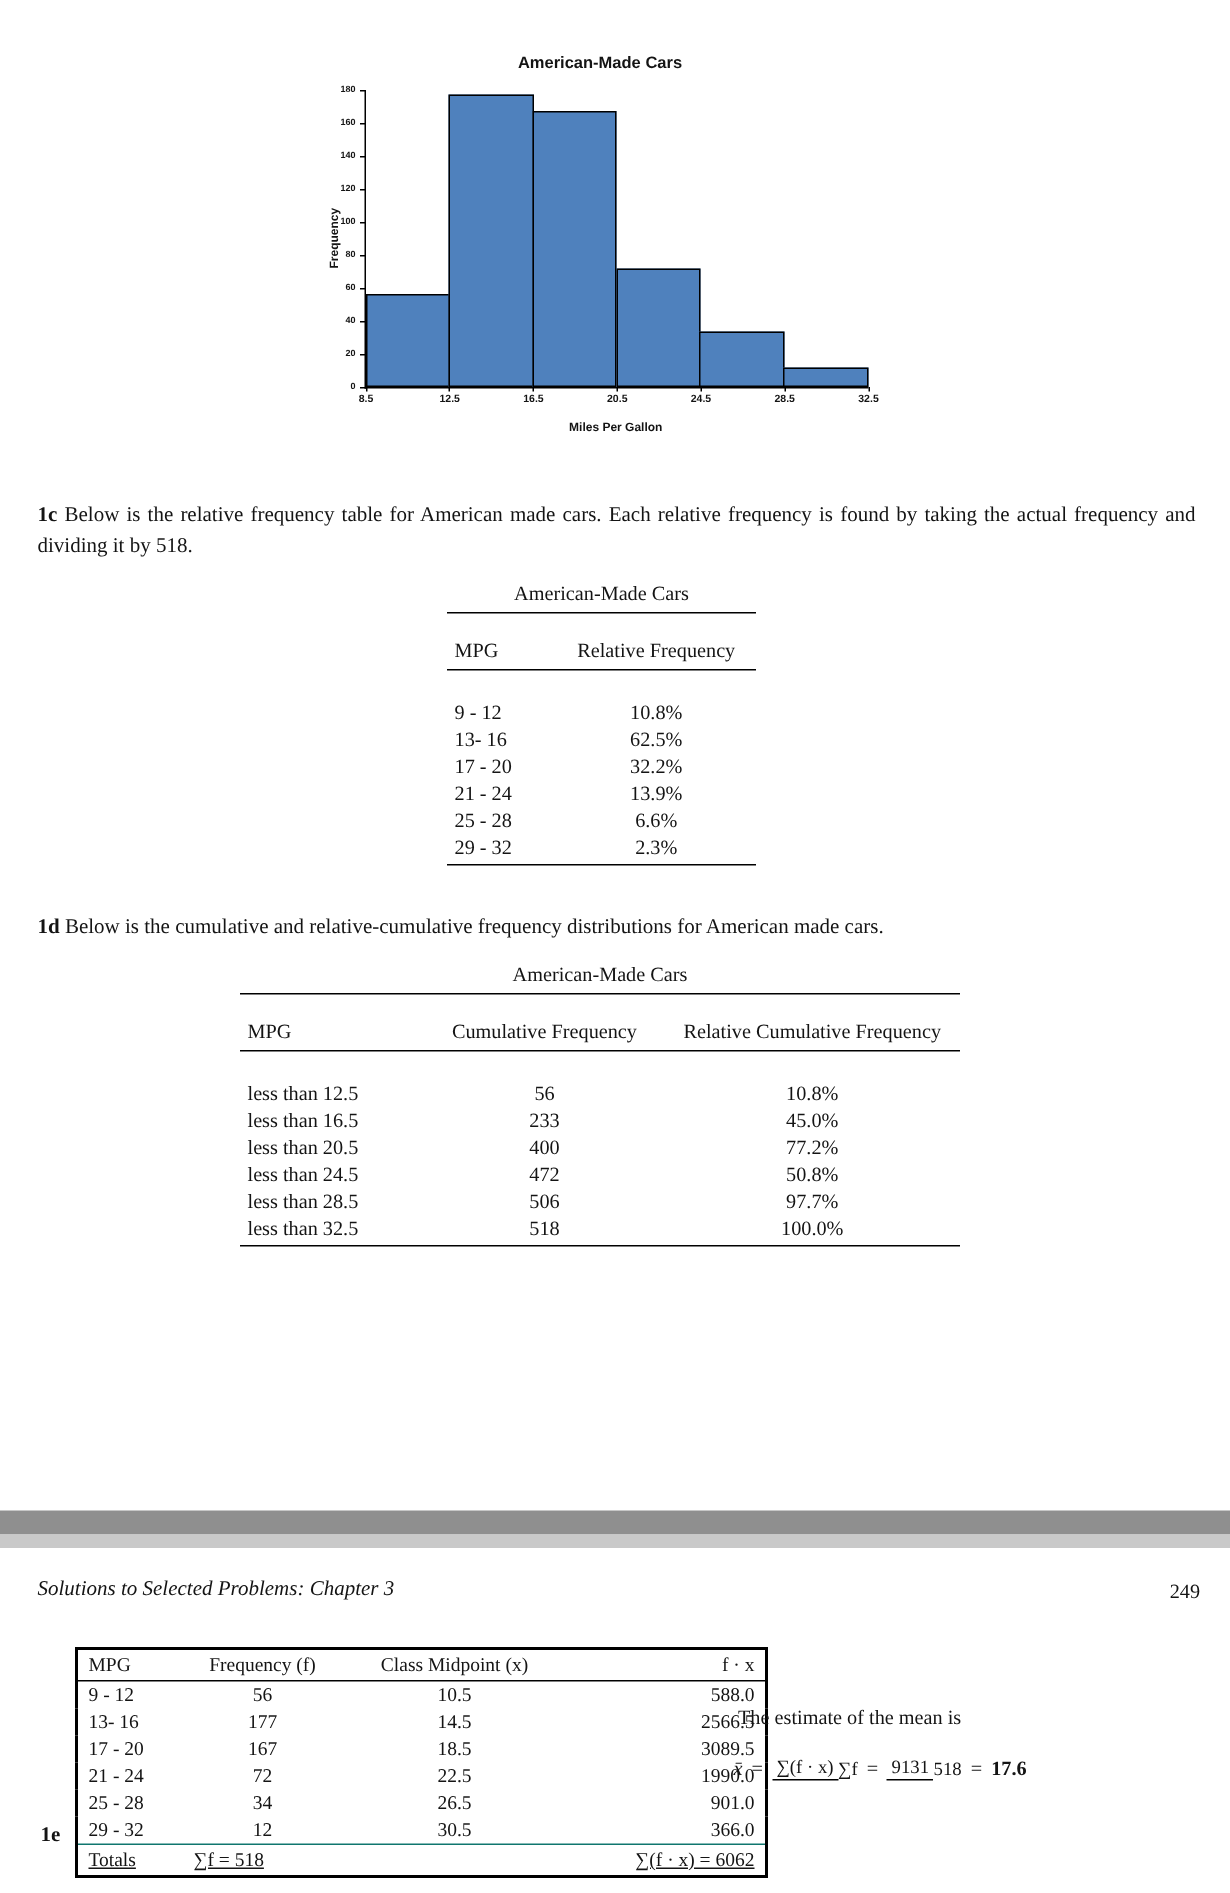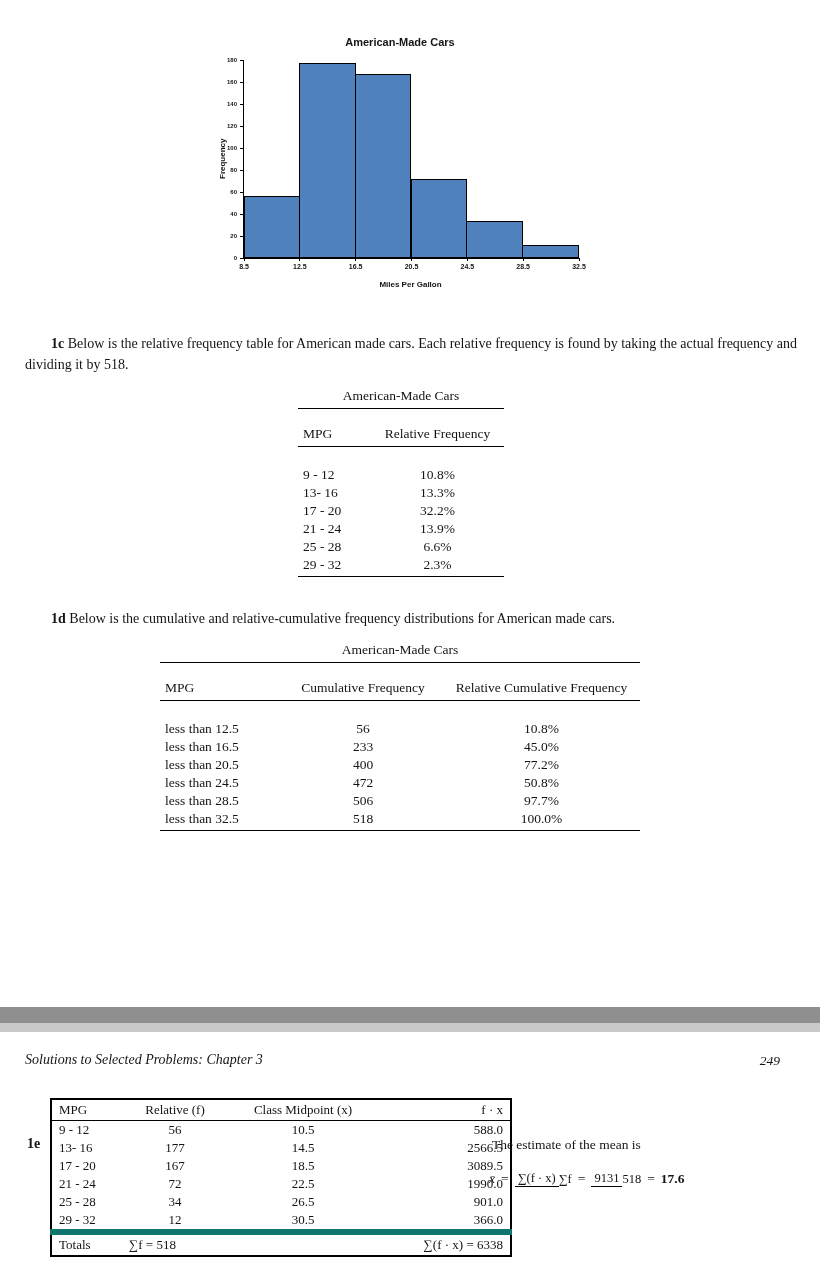--- a/index.html
+++ b/index.html
@@ -26,21 +26,21 @@
                  font-size:7px; font-weight:bold; white-space:nowrap; }
   .ylabel { position:absolute; left:8px; top:24px; height:198px;
             writing-mode:vertical-rl; transform:rotate(180deg);
             text-align:center; font-size:8px; font-weight:bold; }
   .xlabel { position:absolute; left:33px; width:335px; top:244px; text-align:center;
             font-size:8px; font-weight:bold; }
 
   
   .para { position:absolute; left:25px; width:772px; font-size:14px; line-height:21px;
           text-align:justify; }
-  .para .sec-label { font-weight:bold;margin-left:26px; }
+  .para .sec-label { font-weight:bold; }
 
   
   .flat-table { position:absolute; font-size:13.5px; }
   .ft-title { text-align:center; padding-bottom:4px; border-bottom:1px solid #000; }
   .ft-head { display:flex; padding:17px 0 4px; border-bottom:1px solid #000; }
   .ft-body { padding:19px 0 2px; border-bottom:1px solid #000; }
   .ft-row { display:flex; height:18px; line-height:18px; }
   .t1c { left:298px; top:388px; width:206px; }
   .t1c .c1 { width:68px; padding-left:5px; }
   .t1c .c2 { flex:1; text-align:center; }
@@ -48,29 +48,29 @@
   .t1d .d1 { width:118px; padding-left:5px; }
   .t1d .d2 { width:160px; text-align:center; }
   .t1d .d3 { flex:1; text-align:center; }
 
   
   .band-dark  { position:absolute; left:0; top:1007px; width:820px; height:16px; background:#8f8f8f; }
   .band-light { position:absolute; left:0; top:1023px; width:820px; height:9px;  background:#c9c9c9; }
 
   
   .running-head { position:absolute; left:25px; top:1052px; font-style:italic; font-size:14px; }
-  .page-num { position:absolute; right:40px; top:1053px; font-size:13.5px;font-style:italic; }
-
-  
-  .sec1e-label { position:absolute; left:27px; top:1136px; font-weight:bold; font-size:14px; }
+  .page-num { position:absolute; right:20px; top:1053px; font-size:13.5px; }
+
+  
+  .sec1e-label { position:absolute; left:27px; top:1216px; font-weight:bold; font-size:14px; }
   table.grid-table { position:absolute; left:50px; top:1098px; border-collapse:collapse;
                      font-size:13px; border:2px solid #000; }
   .grid-table td { padding:0 7px; height:18px; white-space:nowrap; }
   .grid-table tr.head-row td { height:20px; border-bottom:1px solid #000; }
-  .grid-table tr.totals-row td { border-top:6px solid #0f766e; height:20px; }
+  .grid-table tr.totals-row td { border-top:1px solid #0f766e; height:20px;text-decoration:underline; }
   .gt-c1 { width:56px;  text-align:left; }
   .gt-c2 { width:92px;  text-align:center; }
   .gt-c3 { width:136px; text-align:center; }
   .gt-c4 { width:118px; text-align:right; }
 
   
   .mean-text { position:absolute; left:492px; top:1137px; font-size:13.5px; }
   .formula { position:absolute; left:489px; top:1171px; display:flex; align-items:center;
              gap:6px; font-size:13.5px; }
   .var { font-style:italic; }
@@ -141,21 +141,21 @@
     <span class="c1">MPG</span>
     <span class="c2">Relative Frequency</span>
   </div>
   <div class="ft-body">
     <div class="ft-row">
       <span class="c1">9 - 12</span>
       <span class="c2">10.8%</span>
     </div>
     <div class="ft-row">
       <span class="c1">13- 16</span>
-      <span class="c2">13.3%</span>
+      <span class="c2">62.5%</span>
     </div>
     <div class="ft-row">
       <span class="c1">17 - 20</span>
       <span class="c2">32.2%</span>
     </div>
     <div class="ft-row">
       <span class="c1">21 - 24</span>
       <span class="c2">13.9%</span>
     </div>
     <div class="ft-row">
@@ -220,21 +220,21 @@
 
 <div class="running-head">Solutions to Selected Problems: Chapter 3</div>
 <div class="page-num">249</div>
 
 <div class="sec1e-label">1e</div>
 
 <table class="grid-table">
   <tbody>
     <tr class="head-row">
       <td class="gt-c1">MPG</td>
-      <td class="gt-c2">Relative (f)</td>
+      <td class="gt-c2">Frequency (f)</td>
       <td class="gt-c3">Class Midpoint (x)</td>
       <td class="gt-c4">f · x</td>
     </tr>
     <tr>
       <td class="gt-c1">9 - 12</td>
       <td class="gt-c2">56</td>
       <td class="gt-c3">10.5</td>
       <td class="gt-c4">588.0</td>
     </tr>
     <tr>
@@ -263,21 +263,21 @@
     </tr>
     <tr>
       <td class="gt-c1">29 - 32</td>
       <td class="gt-c2">12</td>
       <td class="gt-c3">30.5</td>
       <td class="gt-c4">366.0</td>
     </tr>
     <tr class="totals-row">
       <td class="gt-c1">Totals</td>
       <td colspan="2" style="text-align:left;margin-top:32px;">∑f = 518</td>
-      <td class="gt-c4">∑(f · x) = 6338</td>
+      <td class="gt-c4">∑(f · x) = 6062</td>
     </tr>
   </tbody>
 </table>
 
 <div class="mean-text">The estimate of the mean is</div>
 
 <div class="formula">
   <span class="var">x̄</span>
   <span>=</span>
   <span class="frac">

